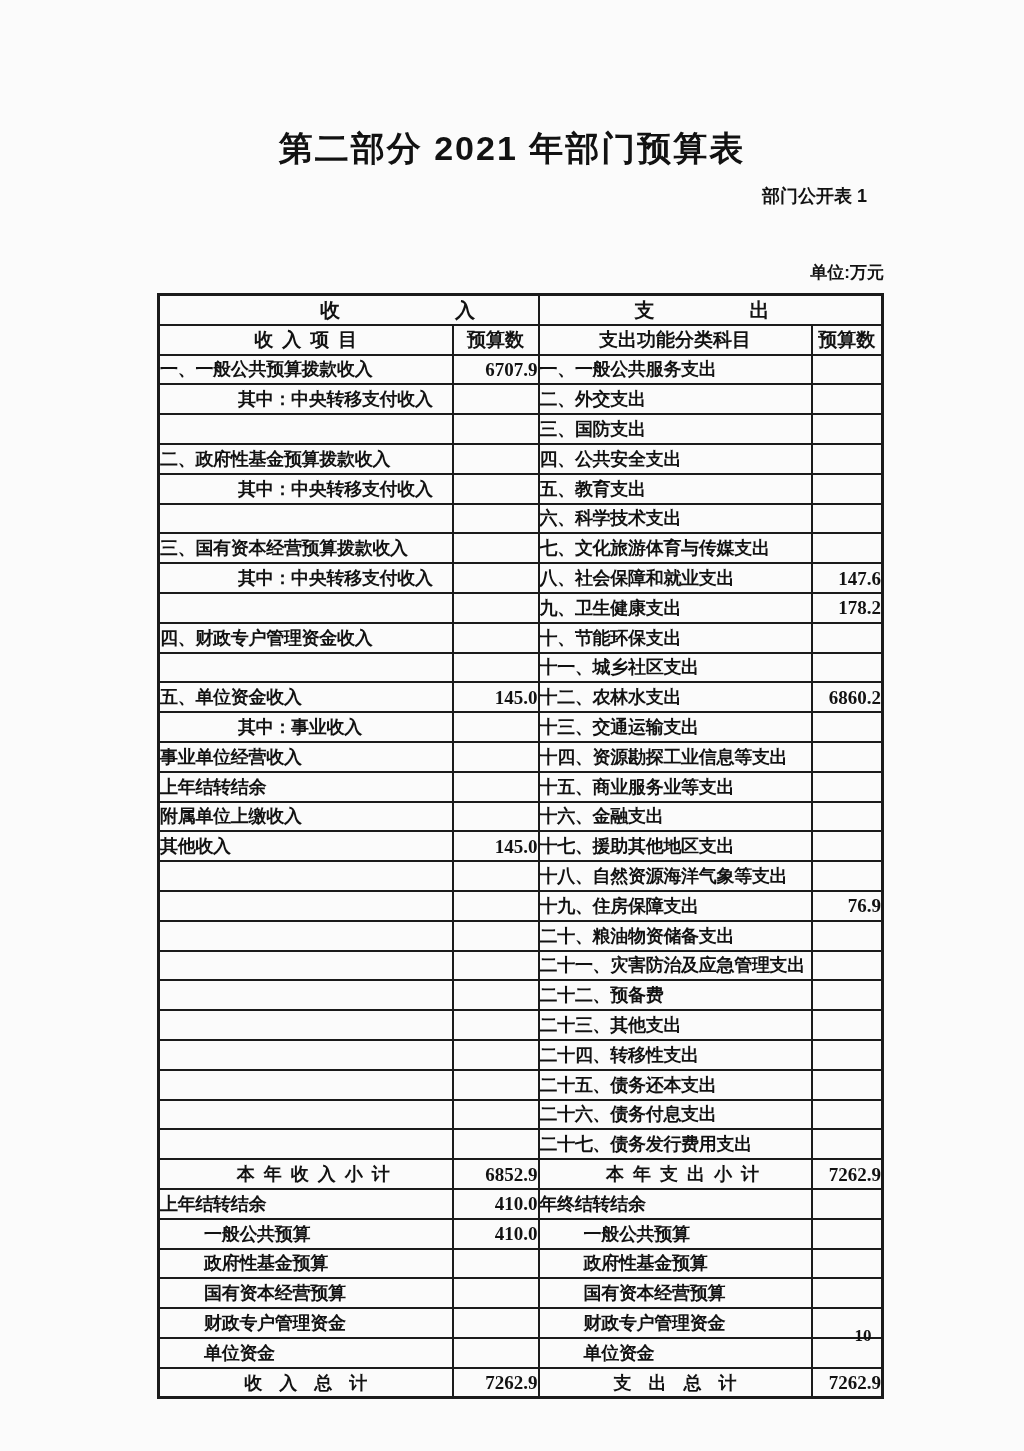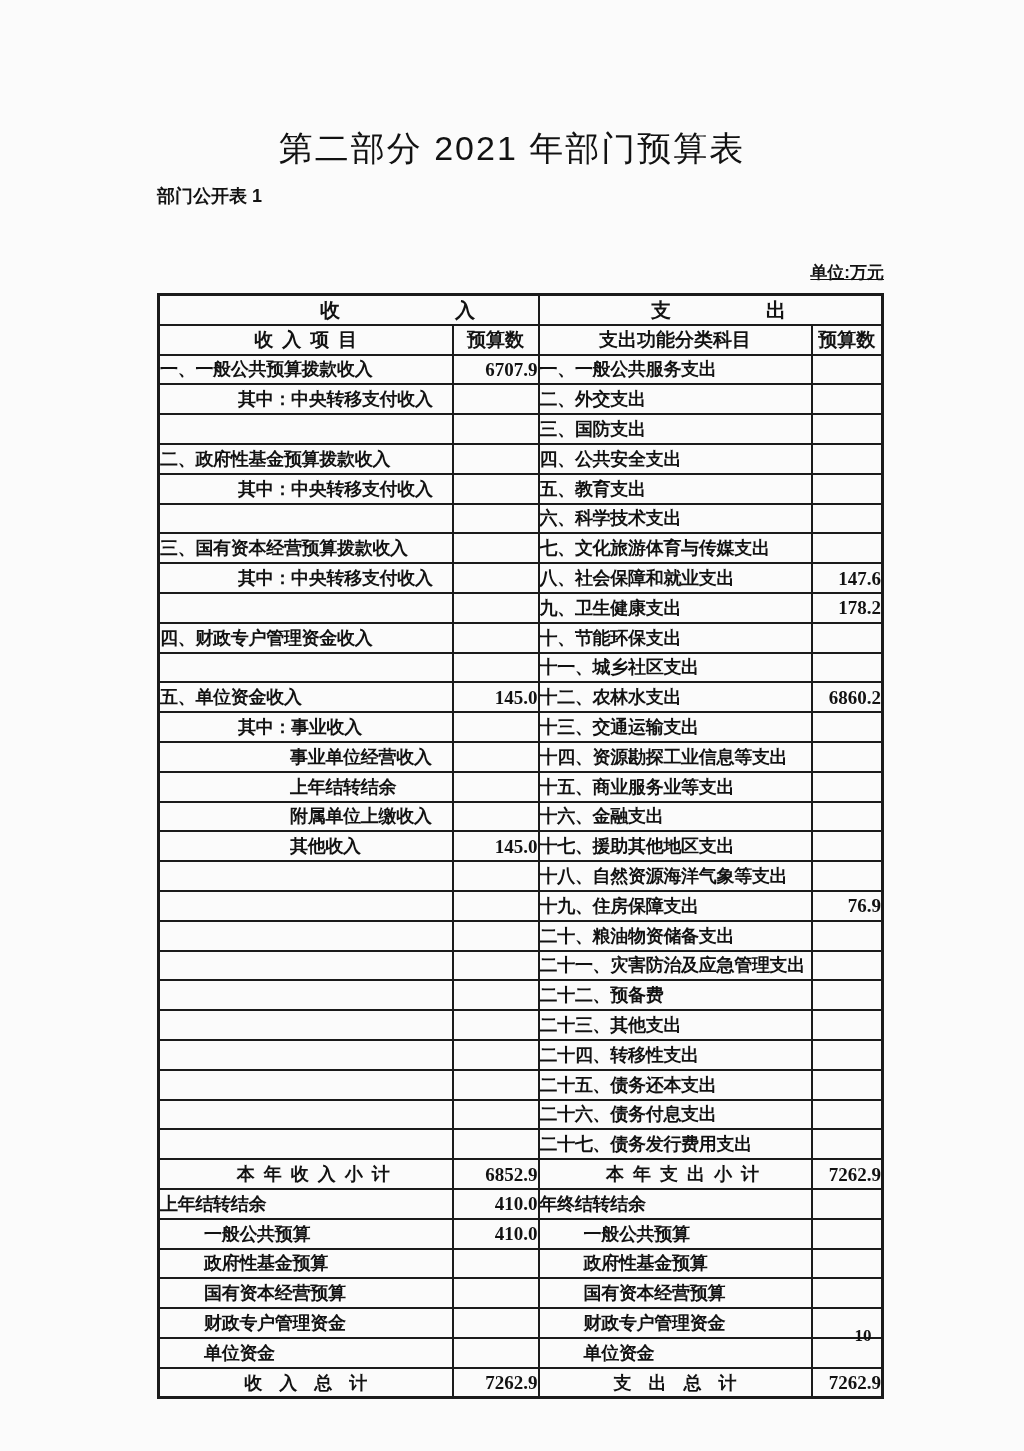--- a/index.html
+++ b/index.html
@@ -8,35 +8,35 @@
     background:#fbfbfb;
     font-family:"Liberation Sans", sans-serif;
     color:#121212;
     position:relative;
     overflow:hidden;
   }
   .page { position:absolute; inset:0; }
 
   .section-title {
     position:absolute; top:126px; left:0; width:1024px;
-    text-align:center; font-size:34px; font-weight:normal;
+    text-align:center; font-size:34px; font-weight:bold;
     letter-spacing:2px;
   }
   .table-label {
     position:absolute; top:184px; left:157px; width:710px;
-    text-align:left; font-size:18px; font-weight:bold;
+    text-align:right; font-size:18px; font-weight:bold;
   }
   .doc-title {
     position:absolute; top:216px; left:0; width:1024px;
     text-align:center; font-size:29px; font-weight:bold;
     letter-spacing:1px;
   }
   .unit-note {
     position:absolute; top:261px; left:157px; width:727px;
-    text-align:right; font-size:17px; font-weight:bold;text-decoration:underline;
+    text-align:right; font-size:17px; font-weight:bold;
   }
 
   table.budget {
     position:absolute; left:157px; top:293px;
     width:724px; table-layout:fixed;
     border-collapse:collapse;
     border:3px solid #1b1b1b;
   }
   table.budget th, table.budget td {
     border:2px solid #1b1b1b;
@@ -44,34 +44,34 @@
     height:27.8px; line-height:1;
     overflow:hidden; white-space:nowrap;
     vertical-align:middle;
   }
   col.c-ilabel { width:294px; }
   col.c-ival   { width:86px;  }
   col.c-elabel { width:273px; }
   col.c-eval   { width:71px;  }
 
   th.half-head {
-    font-size:20px; font-weight:bold; text-align:right;border-radius:9px;
+    font-size:20px; font-weight:bold; text-align:left;border-radius:9px;
   }
   th.half-head.income { letter-spacing:115px; text-indent:160px; }
   th.half-head.expense { letter-spacing:95px; text-indent:95px; }
 
   th.col-head { font-size:19px; font-weight:bold; text-align:center; }
   th.col-head.spread { letter-spacing:9px; text-indent:9px; }
 
   td.label {
     font-size:18px; font-weight:bold; text-align:left;
     padding-left:8px; letter-spacing:-0.3px;
   }
   td.label.ind1 { padding-left:78px;margin-top:32px; }
-  td.label.ind2 { padding-left:130px; }
+  td.label.ind2 { }
   td.label.indB { padding-left:44px; }
   td.label.total { text-align:center; padding-left:15px; letter-spacing:9px; text-indent:9px; }
   td.label.grand { text-align:center; padding-left:0; letter-spacing:17px; text-indent:17px;border-radius:11px; }
 
   td.val {
     font-family:"Liberation Serif", serif;
     font-size:19px; font-weight:bold;
     text-align:right; padding-right:7px;
   }
 

